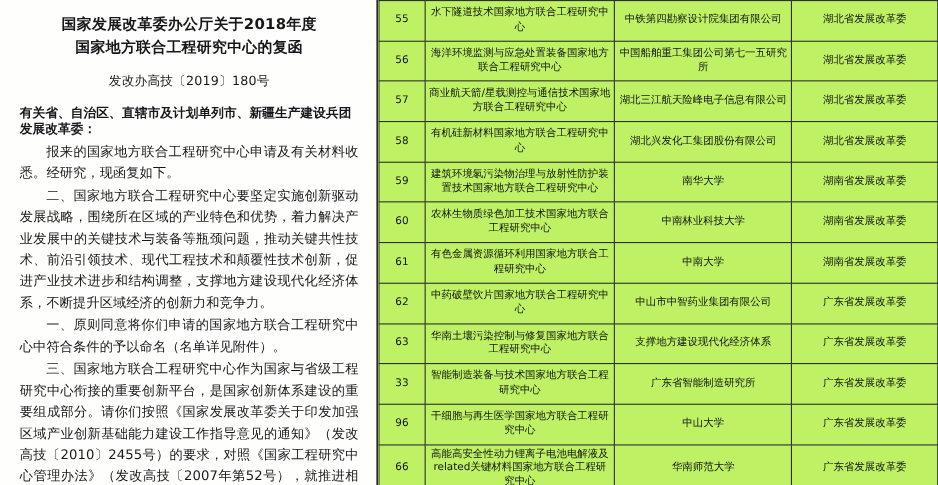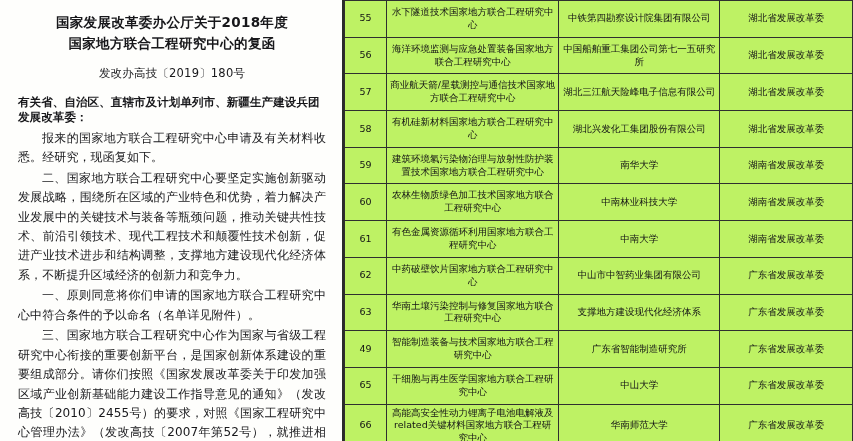--- a/index.html
+++ b/index.html
@@ -177,27 +177,27 @@
           <td class="c-org">中山市中智药业集团有限公司</td>
           <td class="c-dept">广东省发展改革委</td>
         </tr>
         <tr class="row">
           <td class="c-idx">63</td>
           <td class="c-name">华南土壤污染控制与修复国家地方联合工程研究中心</td>
           <td class="c-org">支撑地方建设现代化经济体系</td>
           <td class="c-dept">广东省发展改革委</td>
         </tr>
         <tr class="row">
-          <td class="c-idx">49</td>
+          <td class="c-idx">33</td>
           <td class="c-name">智能制造装备与技术国家地方联合工程研究中心</td>
           <td class="c-org">广东省智能制造研究所</td>
           <td class="c-dept">广东省发展改革委</td>
         </tr>
         <tr class="row">
-          <td class="c-idx">65</td>
+          <td class="c-idx">96</td>
           <td class="c-name">干细胞与再生医学国家地方联合工程研究中心</td>
           <td class="c-org">中山大学</td>
           <td class="c-dept">广东省发展改革委</td>
         </tr>
         <tr class="row">
           <td class="c-idx">66</td>
           <td class="c-name">高能高安全性动力锂离子电池电解液及related关键材料国家地方联合工程研究中心</td>
           <td class="c-org">华南师范大学</td>
           <td class="c-dept">广东省发展改革委</td>
         </tr>

